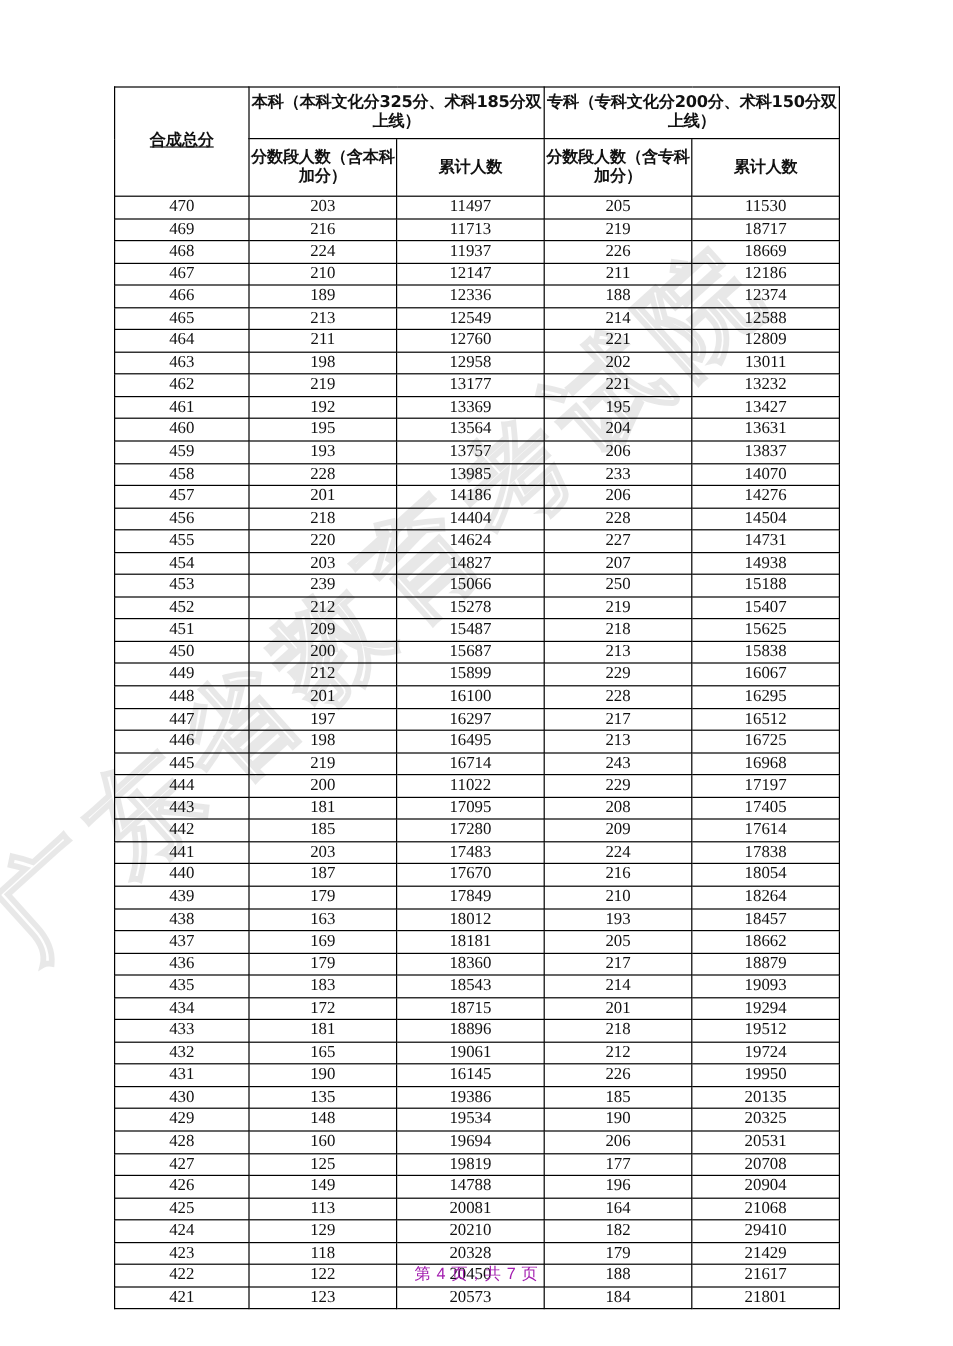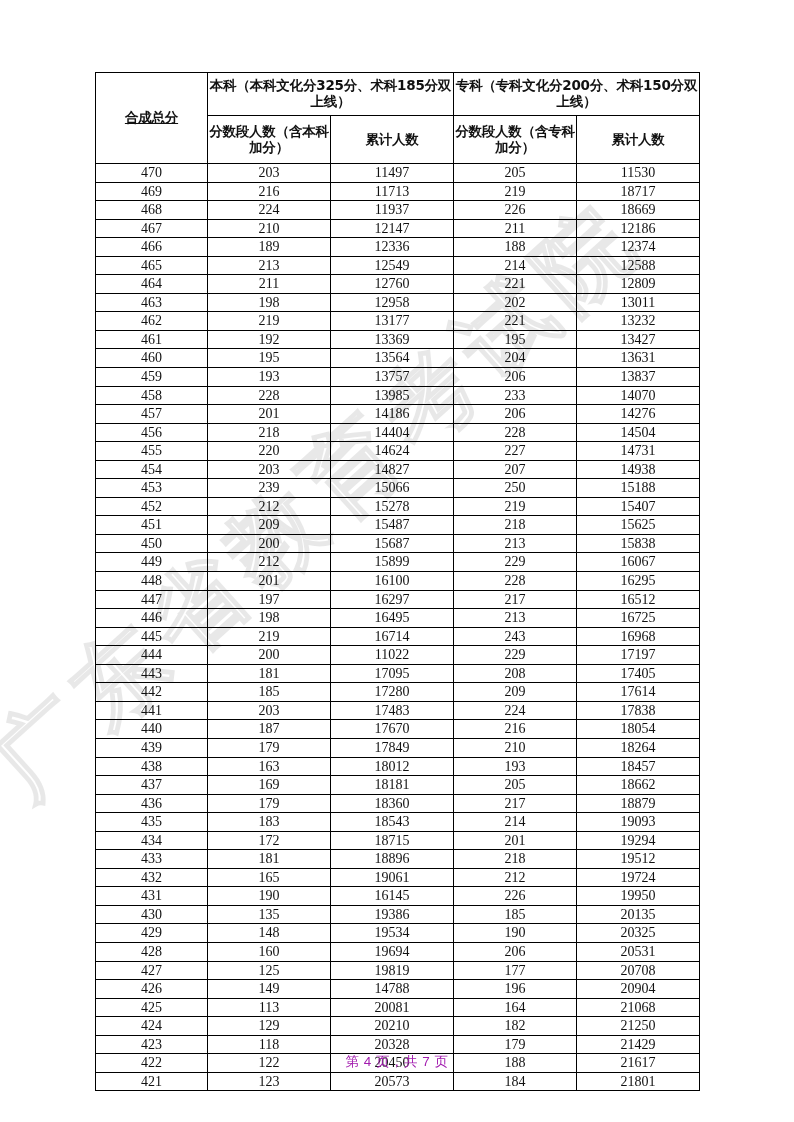--- a/index.html
+++ b/index.html
@@ -465,21 +465,21 @@
           <td class="d">113</td>
           <td class="d">20081</td>
           <td class="d">164</td>
           <td class="d">21068</td>
         </tr>
         <tr>
           <td class="d">424</td>
           <td class="d">129</td>
           <td class="d">20210</td>
           <td class="d">182</td>
-          <td class="d">21250</td>
+          <td class="d">29410</td>
         </tr>
         <tr>
           <td class="d">423</td>
           <td class="d">118</td>
           <td class="d">20328</td>
           <td class="d">179</td>
           <td class="d">21429</td>
         </tr>
         <tr>
           <td class="d">422</td>

